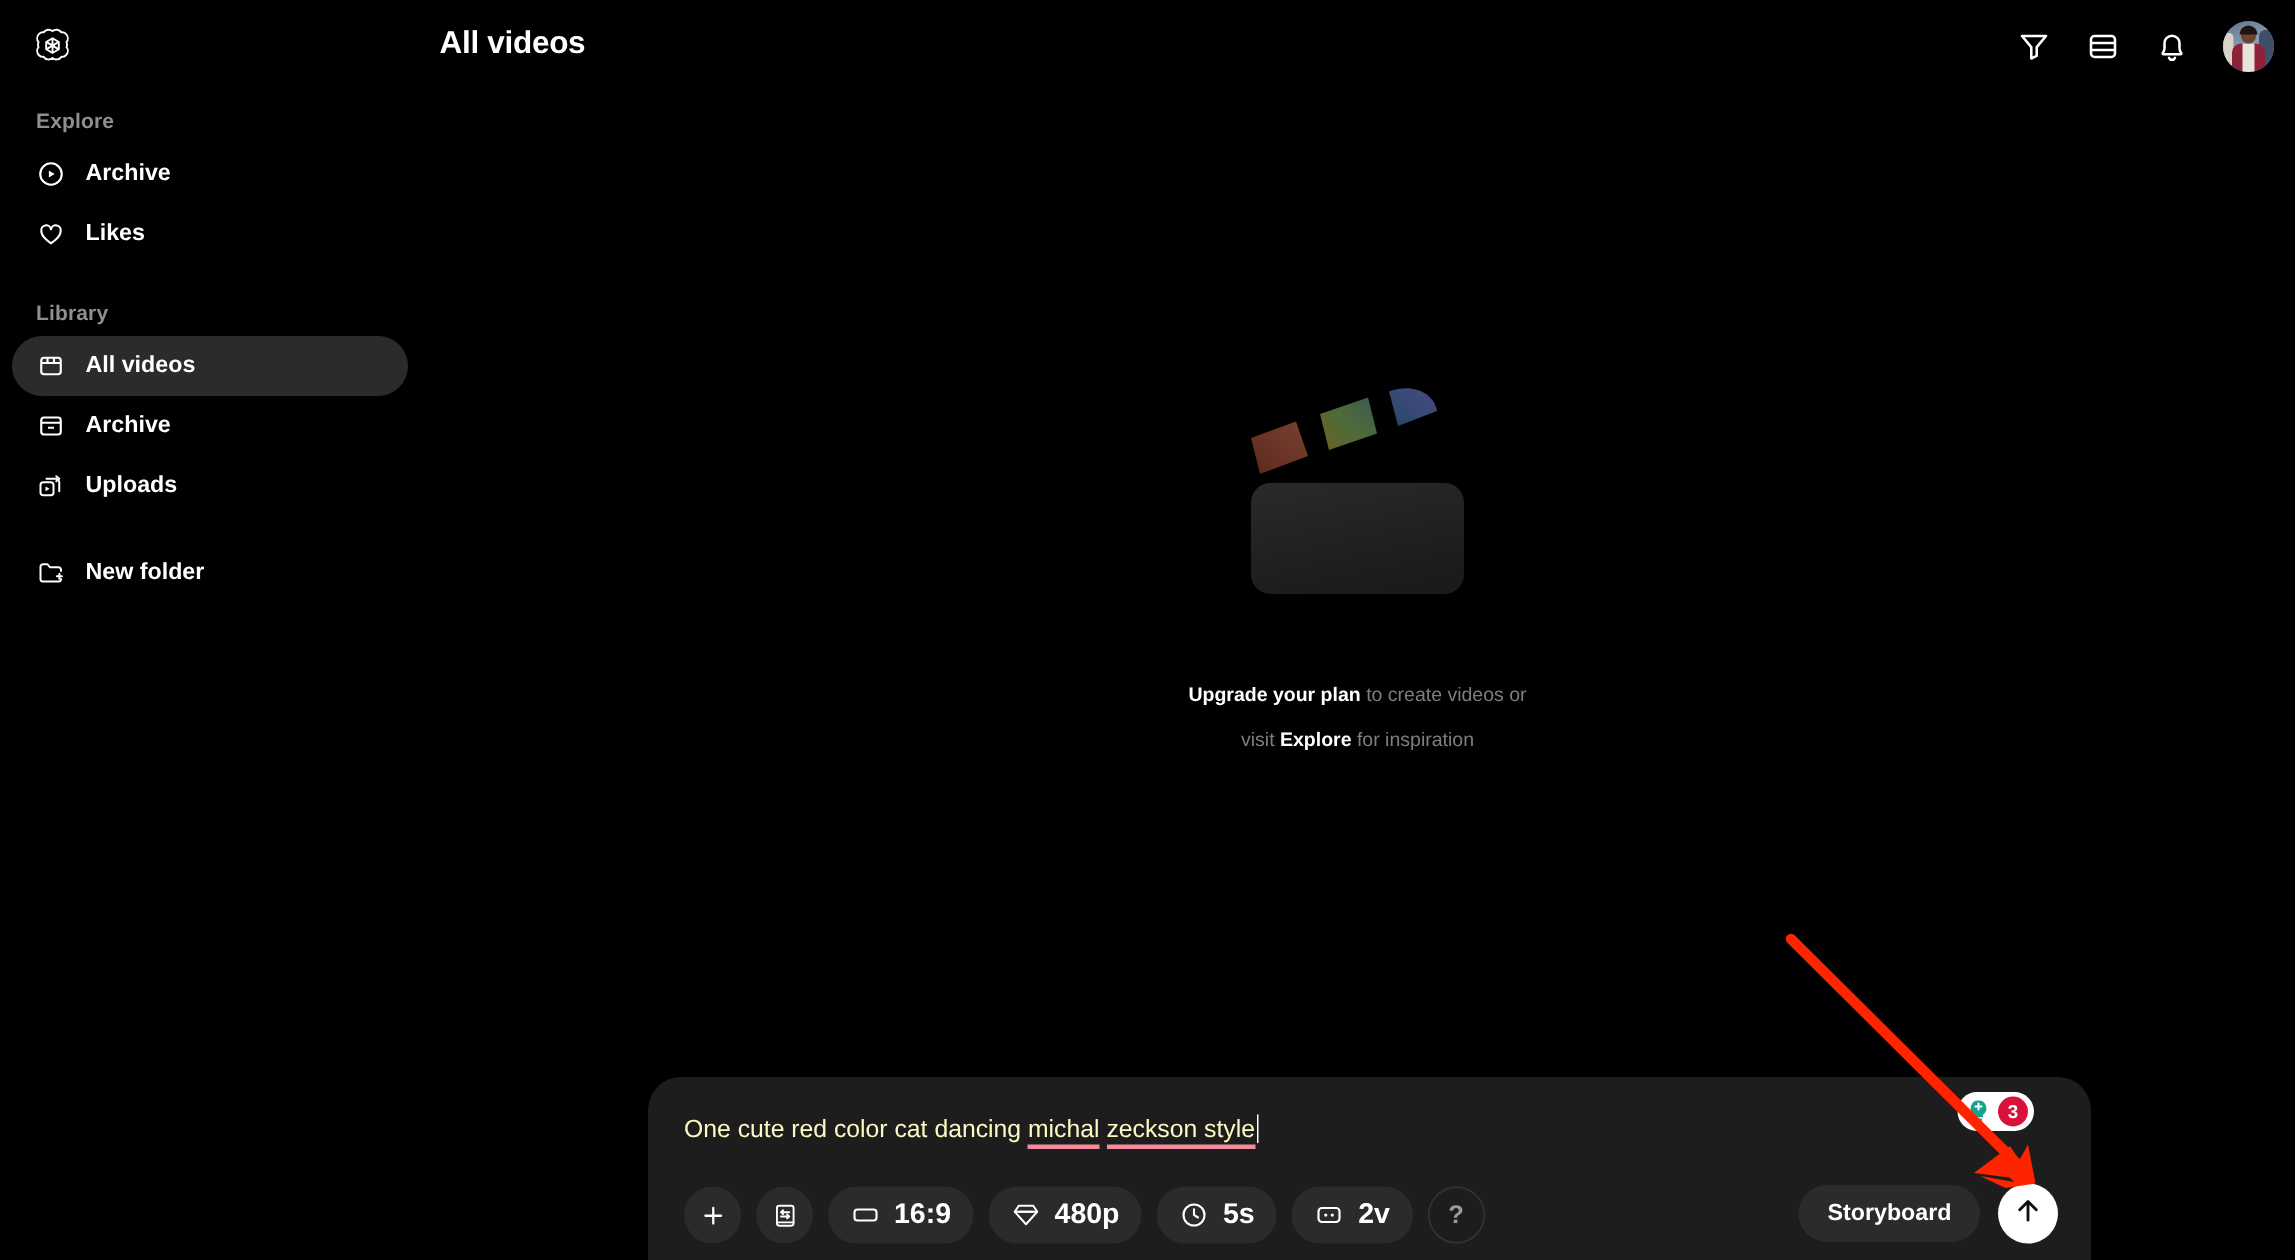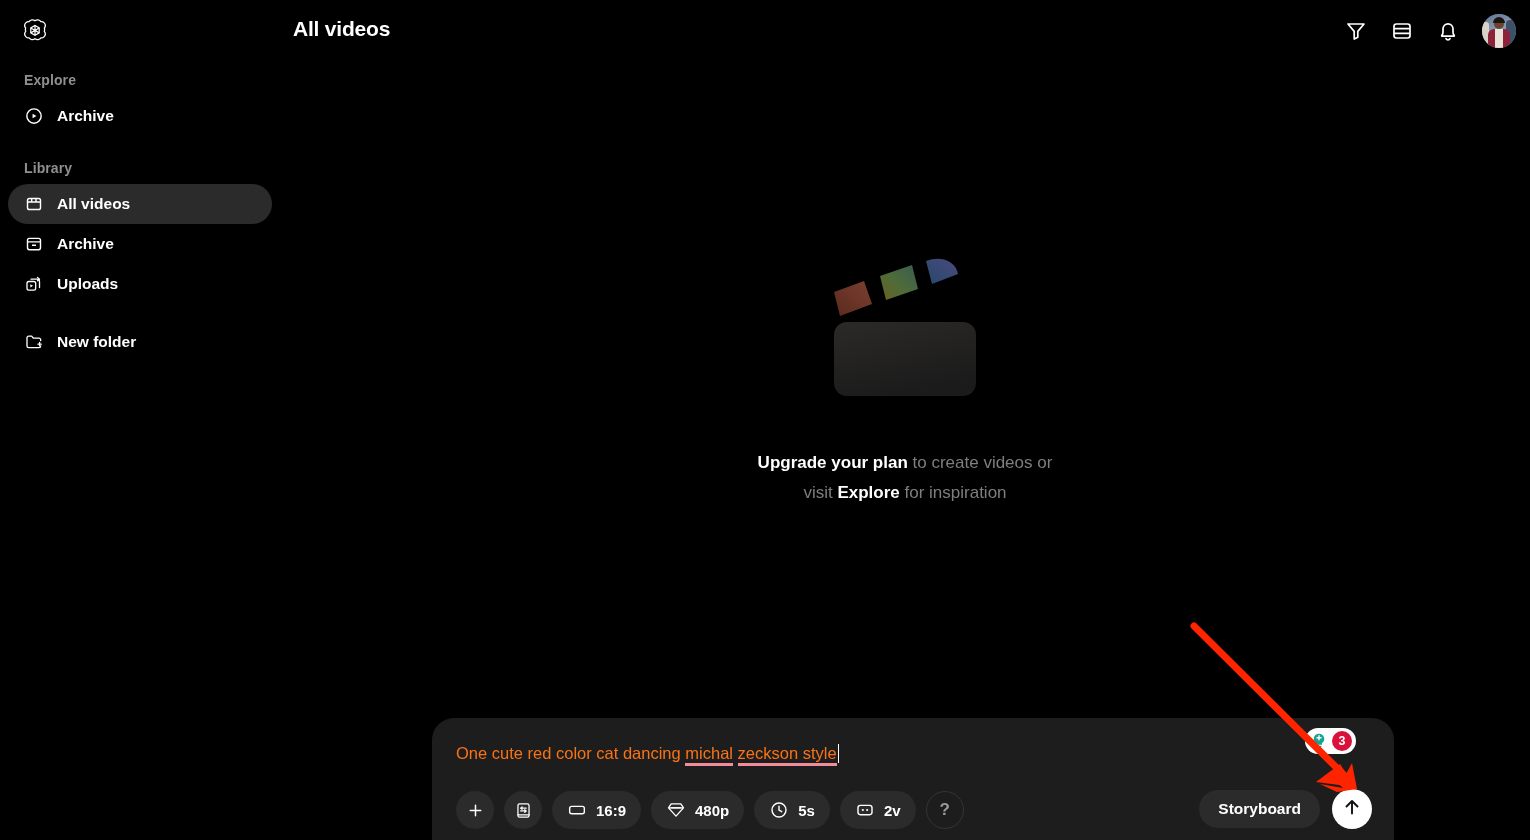--- a/index.html
+++ b/index.html
@@ -50,47 +50,47 @@
   .sec-gap { height: 24px; }
   .grp-gap { height: 18px; }
 
   
   .empty { position: absolute; left: 280px; top: 64px; width: 1250px; height: 776px; }
   .empty-inner {
     position: absolute; left: 50%; top: 184px; transform: translateX(-50%);
     width: 420px; text-align: center;
   }
   .clap { width: 150px; height: 160px; margin: 0 auto 40px; position: relative; }
-  .empty-msg { font-size: 17px; line-height: 30px; color: #7e7e7e; }
+  .empty-msg { font-size: 13px; line-height: 30px; color: #7e7e7e; }
   .empty-msg b { color: #fff; font-weight: bold; }
 
   
   .composer {
     position: absolute; left: 432px; top: 718px;
     width: 962px; height: 122px;
     background: #1d1d1d; border-radius: 22px 22px 0 0;
   }
   .prompt-row { position: absolute; left: 24px; top: 22px; right: 24px; height: 30px; }
   .prompt-text {
-    font-size: 16.5px; color: #f97316; white-space: nowrap;
+    font-size: 16.5px; color: #fef9c3; white-space: nowrap;
     display: inline-block; line-height: 26px;
   }
   .misspell {
     border-bottom: 3px solid #f28b9b; padding-bottom: 1px;
   }
   .caret {
     display: inline-block; width: 1.5px; height: 19px; background: #fff;
     vertical-align: -4px; margin-left: 1px;
   }
   .tools { position: absolute; left: 24px; bottom: 11px; display: flex; align-items: center; gap: 10px; }
   .chip {
     height: 38px; border-radius: 19px; background: #2b2b2b;
     display: flex; align-items: center; justify-content: center;
     gap: 9px; padding: 0 15px; cursor: pointer;
-    color: #fff; font-size: 15px; font-weight: bold;
+    color: #fff; font-size: 19px; font-weight: bold;
   }
   .chip.round { width: 38px; padding: 0; }
   .chip.ghost { background: transparent; border: 1px solid #343434; color: #9b9b9b; font-size: 17px; }
   .chip svg { display: block; }
 
   .right-group { position: absolute; right: 22px; bottom: 11px; display: flex; align-items: center; gap: 12px; }
   .storyboard-btn {
     height: 38px; border-radius: 19px; background: #2b2b2b;
     display: flex; align-items: center; padding: 16px 19px;
     color: #fff; font-size: 15.5px; font-weight: bold; cursor: pointer;
@@ -169,20 +169,28 @@
       <span class="nav-ico">
         <svg width="20" height="20" viewBox="0 0 24 24" fill="none" stroke="#fff" stroke-width="1.7">
           <circle cx="12" cy="12" r="8.6"></circle>
             <path d="M10.3 9.2l4.6 2.8-4.6 2.8V9.2z" fill="#fff" stroke="none"></path>
         </svg>
       </span>
       <span>Archive</span>
     </div>
 
 
+    <div class="nav-item">
+      <span class="nav-ico">
+        <svg width="20" height="20" viewBox="0 0 24 24" fill="none" stroke="#fff" stroke-width="1.7" stroke-linejoin="round">
+          <path d="M12 19.4S4.3 14.8 4.3 9.8A3.9 3.9 0 0 1 12 8.2a3.9 3.9 0 0 1 7.7 1.6c0 5-7.7 9.6-7.7 9.6z"></path>
+        </svg>
+      </span>
+      <span>Likes</span>
+    </div>
 
     <div class="sec-gap"></div>
     <div class="sec-label">Library</div>
 
     <div class="nav-item active">
       <span class="nav-ico">
         <svg width="20" height="20" viewBox="0 0 24 24" fill="none" stroke="#fff" stroke-width="1.7" stroke-linejoin="round">
           <rect x="4.2" y="5.4" width="15.6" height="13.2" rx="2.2"></rect>
           <path d="M4.2 9.6h15.6M9.2 5.4v4.2M14.4 5.4v4.2"></path>
         </svg>

